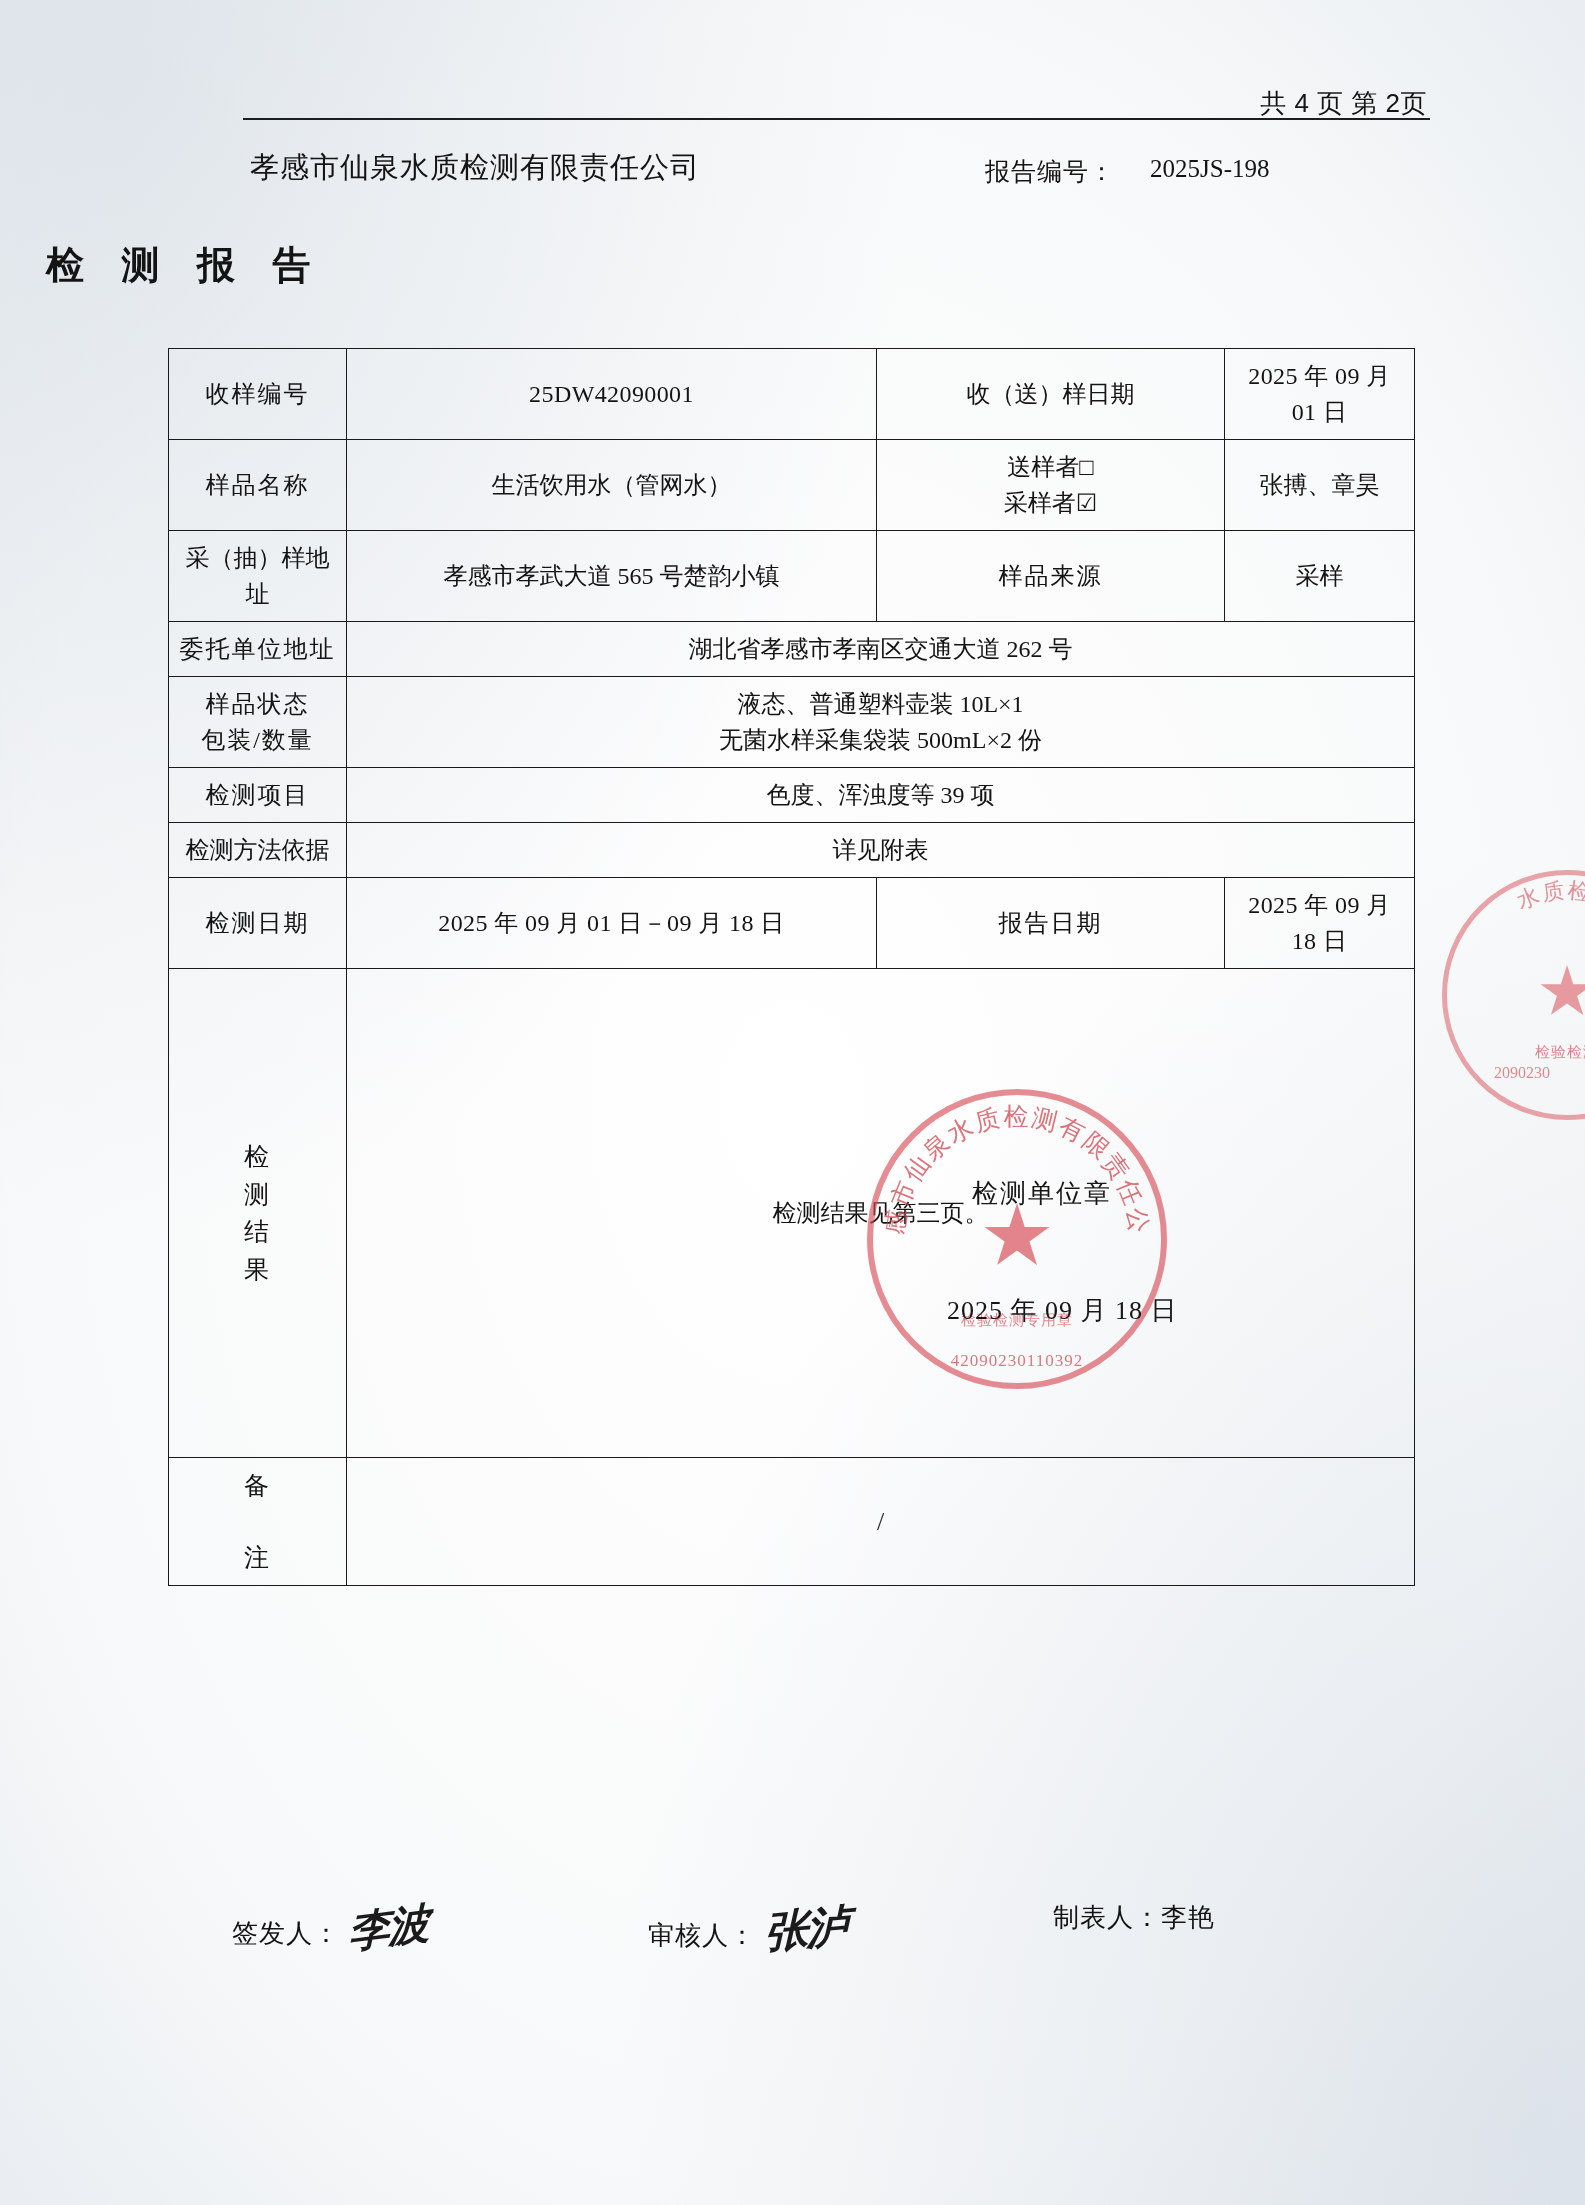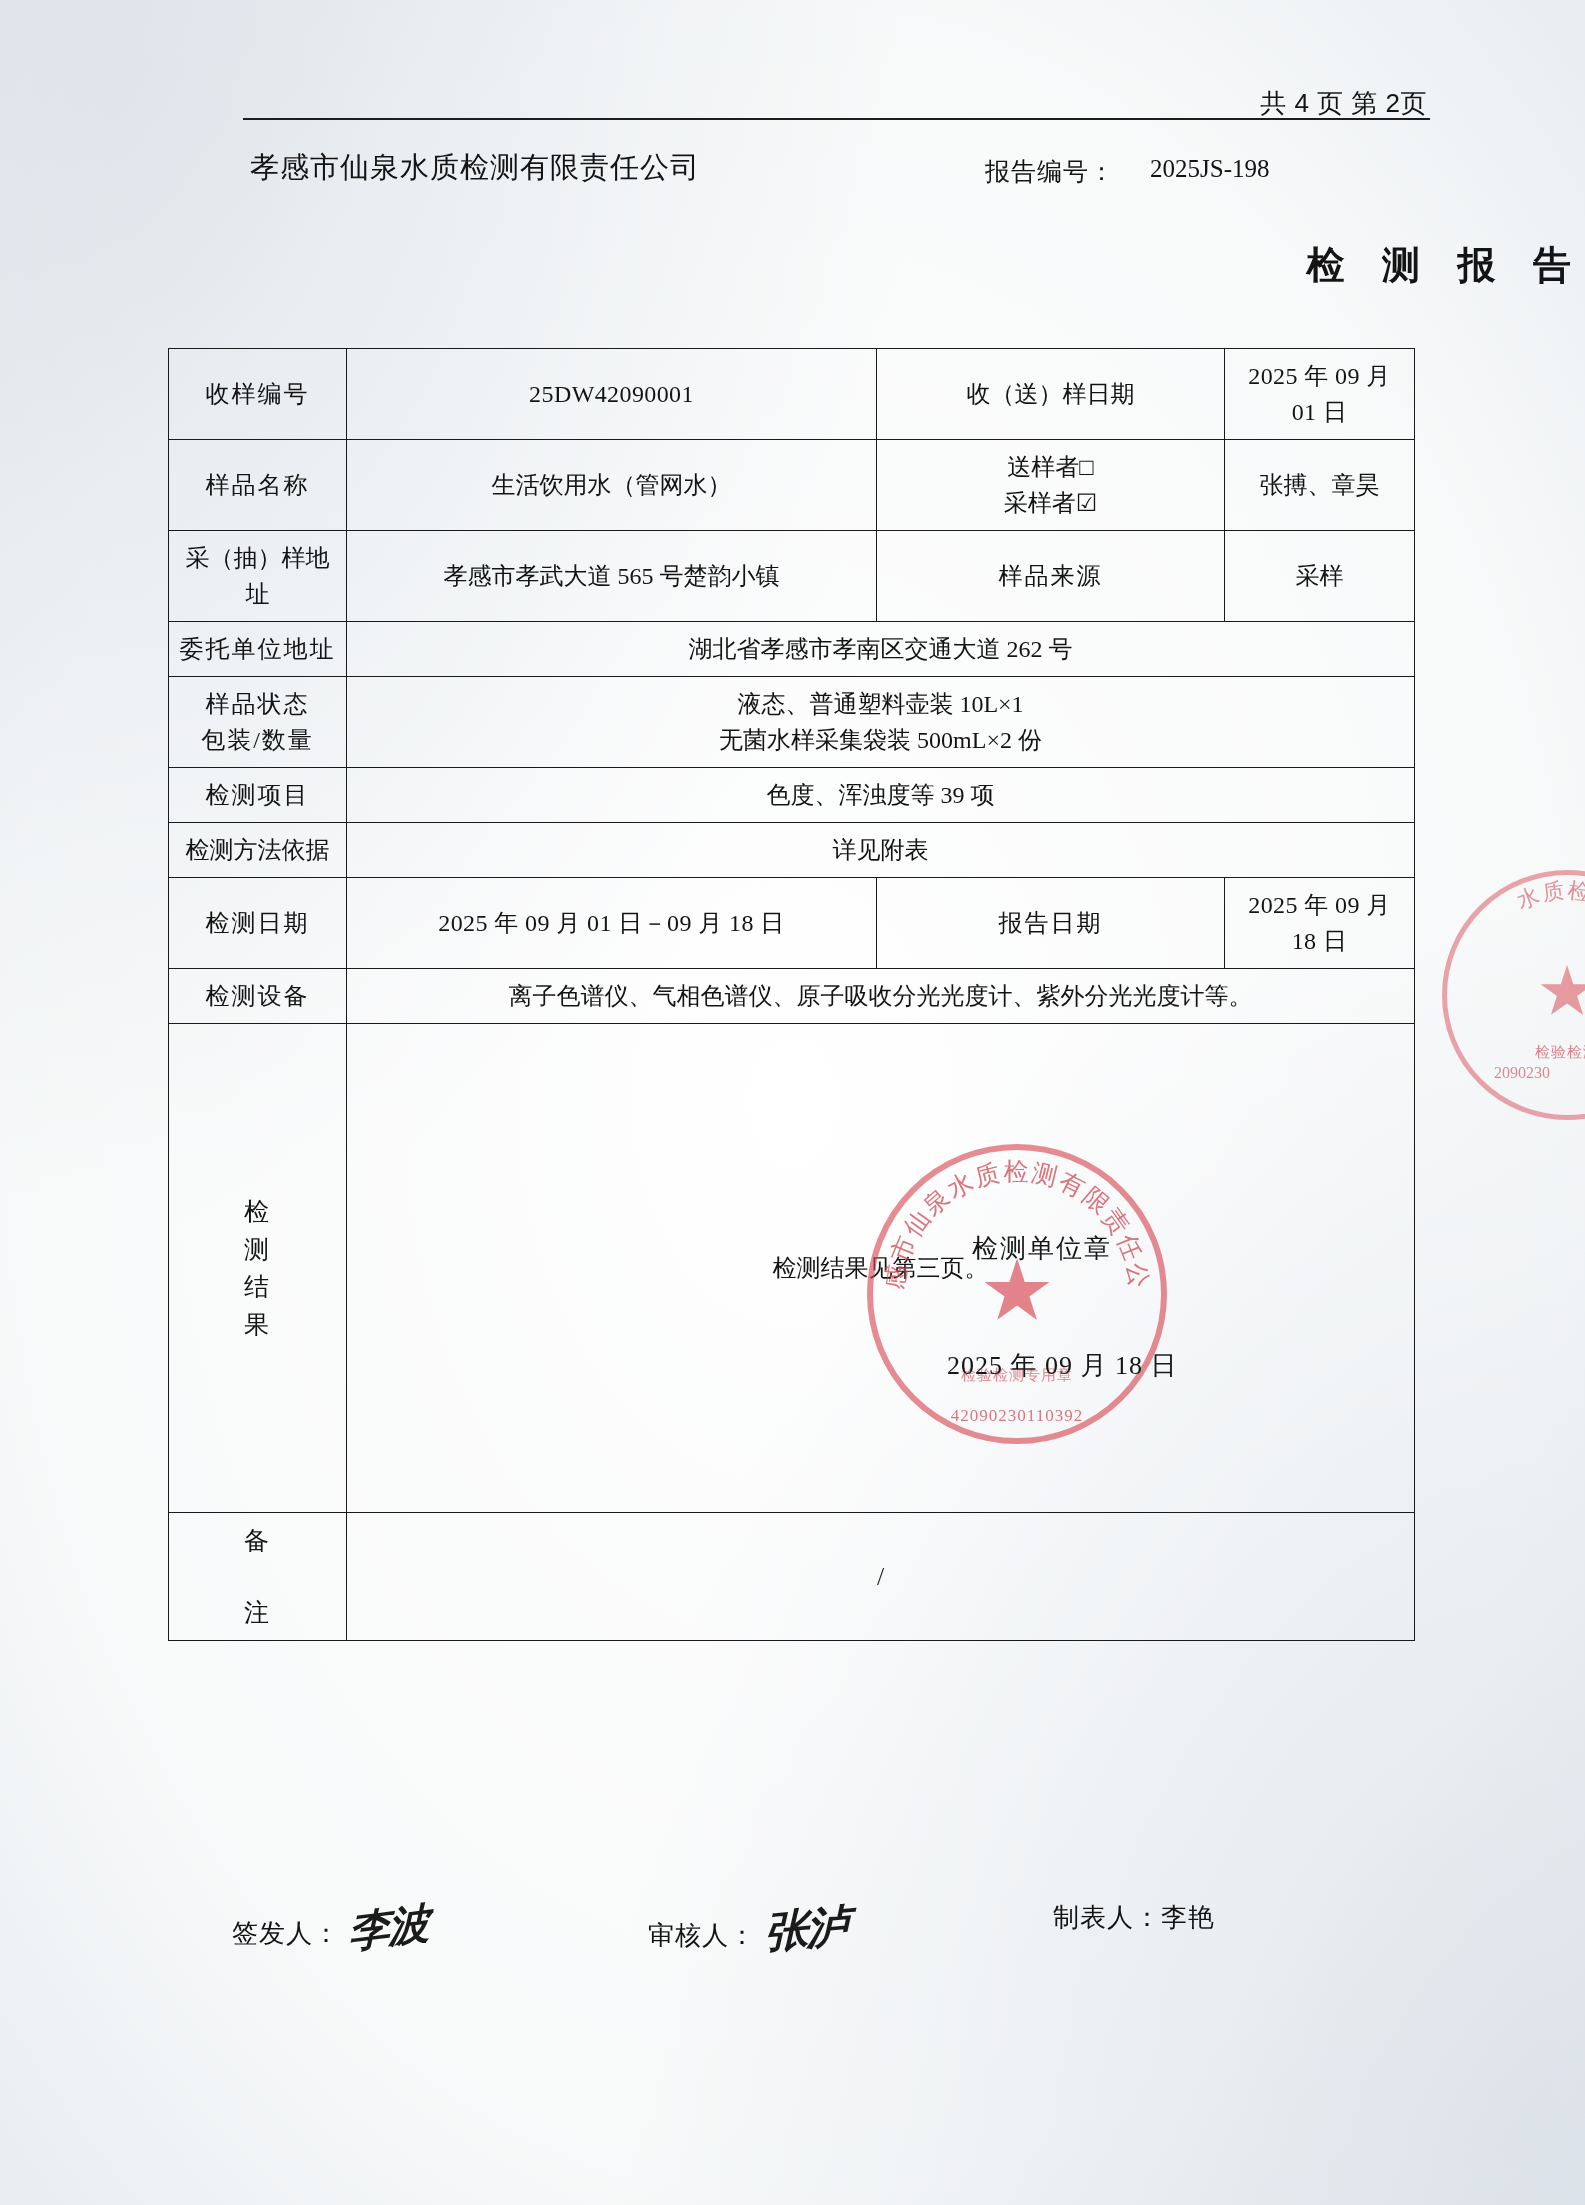--- a/index.html
+++ b/index.html
@@ -69,21 +69,21 @@
     top: 155px;
     font-size: 25px;
     font-family: "Liberation Serif", serif;
   }
 
   .doc-title {
     position: absolute;
     left: 0;
     right: 0;
     top: 240px;
-    text-align: right;
+    text-align: left;
     font-size: 38px;
     font-weight: bold;
     letter-spacing: 14px;
     text-indent: 14px;
     margin-left: 32px;
   }
 
   
   table.main {
     position: absolute;
@@ -357,24 +357,20 @@
         </tr>
         <tr>
           <td class="tight">检测方法依据</td>
           <td colspan="5">详见附表</td>
         </tr>
         <tr>
           <td class="lbl">检测日期</td>
           <td colspan="2" class="mono-val">2025 年 09 月 01 日－09 月 18 日</td>
           <td colspan="2" class="lbl">报告日期</td>
           <td class="mono-val">2025 年 09 月 18 日</td>
-        </tr>
-        <tr>
-          <td class="lbl">检测设备</td>
-          <td colspan="5">离子色谱仪、气相色谱仪、原子吸收分光光度计、紫外分光光度计等。</td>
         </tr>
         <tr>
           <td>
             <div class="vlabel">
               <span>检</span>
               <span>测</span>
               <span>结</span>
               <span>果</span>
             </div>
           </td>

